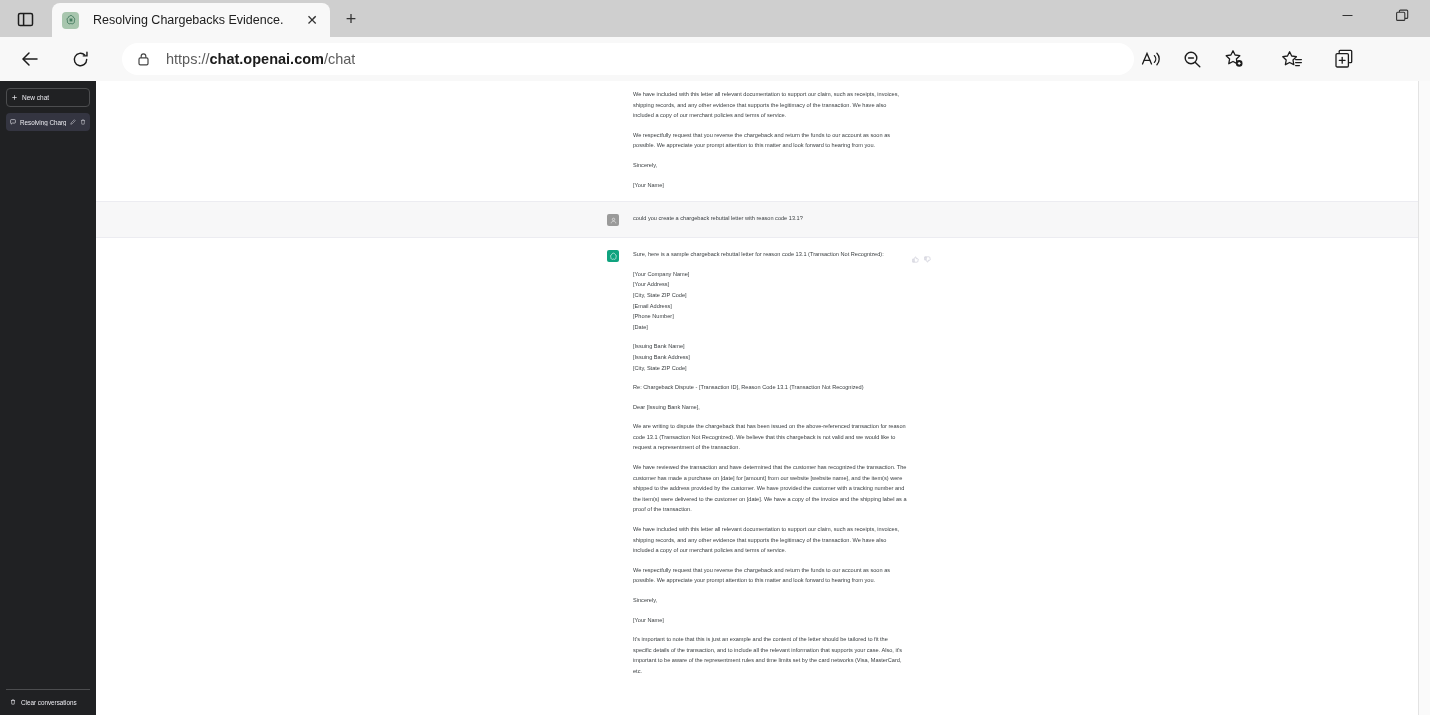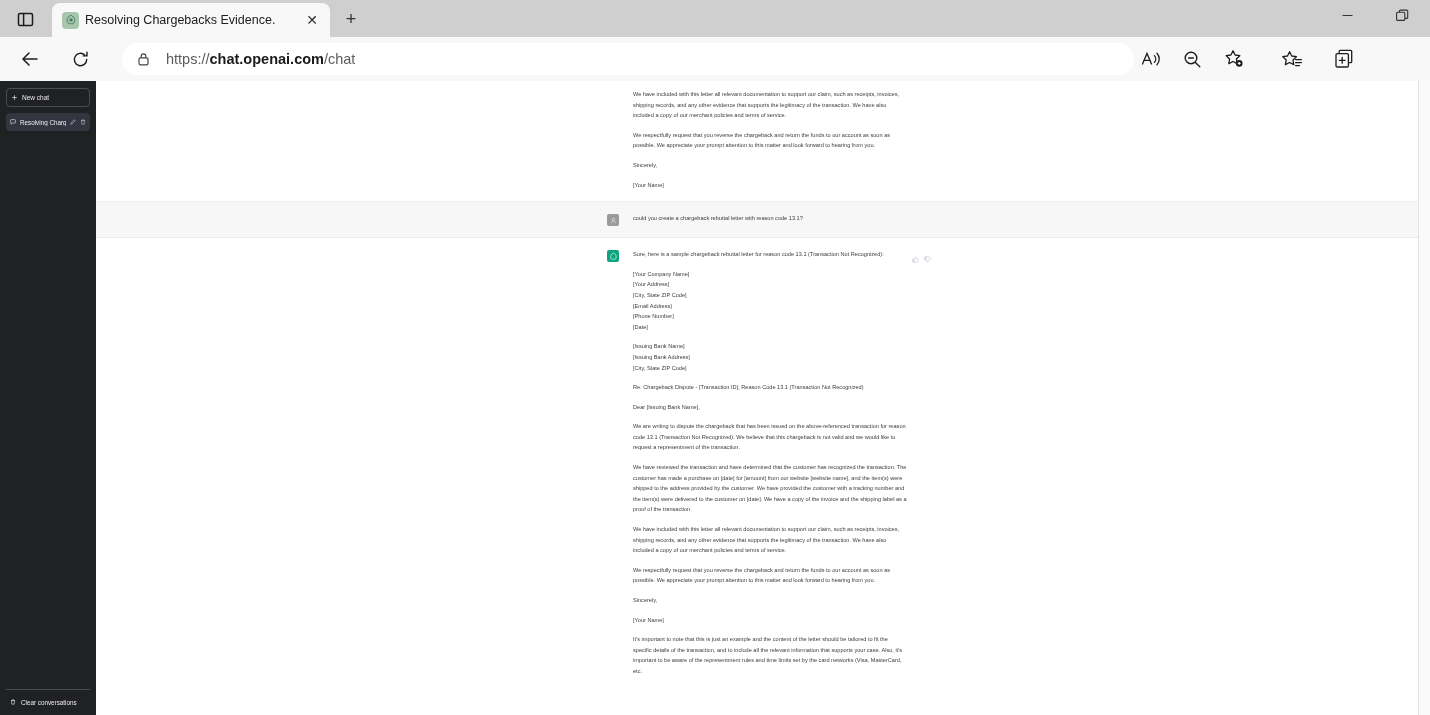--- a/index.html
+++ b/index.html
@@ -40,21 +40,21 @@
     border-radius: 8px 8px 0 0;
     display: flex; align-items: center; padding: 0 8px 0 10px;
   }
   #tab-favicon {
     width: 17px; height: 17px; border-radius: 4px;
     background: #a8c6ae;
     display: flex; align-items: center; justify-content: center;
     flex: 0 0 auto;
   }
   #tab-title {
-    flex: 1 1 auto; margin-left: 6px;
+    flex: 1 1 auto; margin-left: 14px;
     font-size: 12.5px; color: #202020;
     white-space: nowrap; overflow: hidden; text-overflow: ellipsis;
   }
   #tab-close {
     flex: 0 0 auto; width: 20px; height: 20px;
     display: flex; align-items: center; justify-content: center;
     font-size: 14px; color: #333; border-radius: 4px;
   }
   #new-tab-btn {
     position: absolute; left: 338px; top: 6px; width: 26px; height: 26px;

